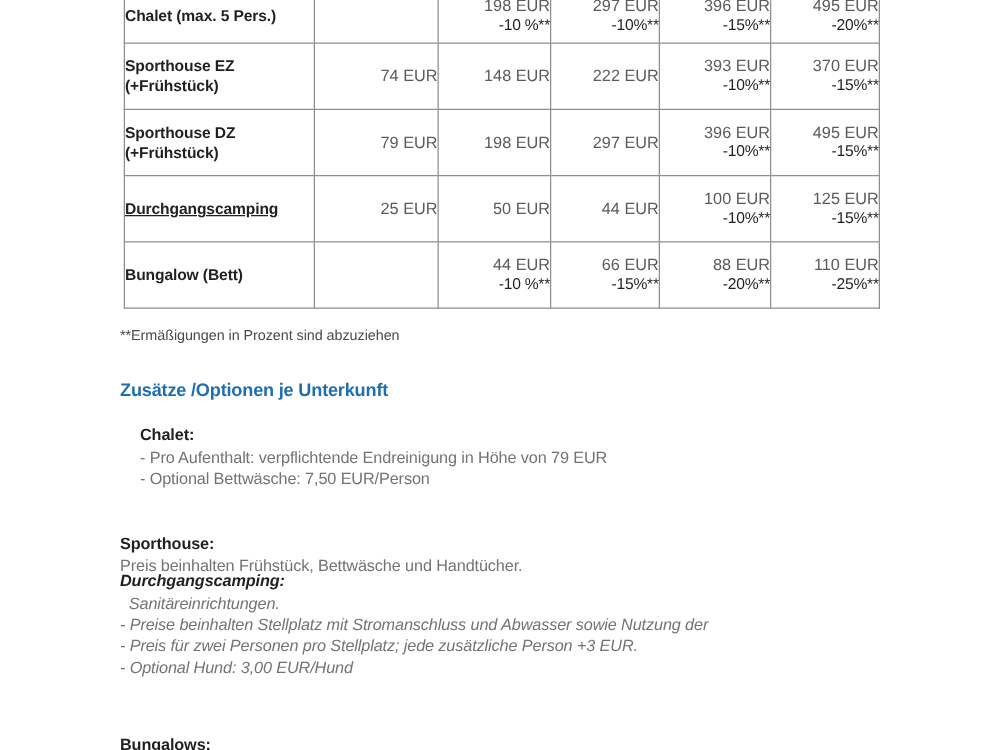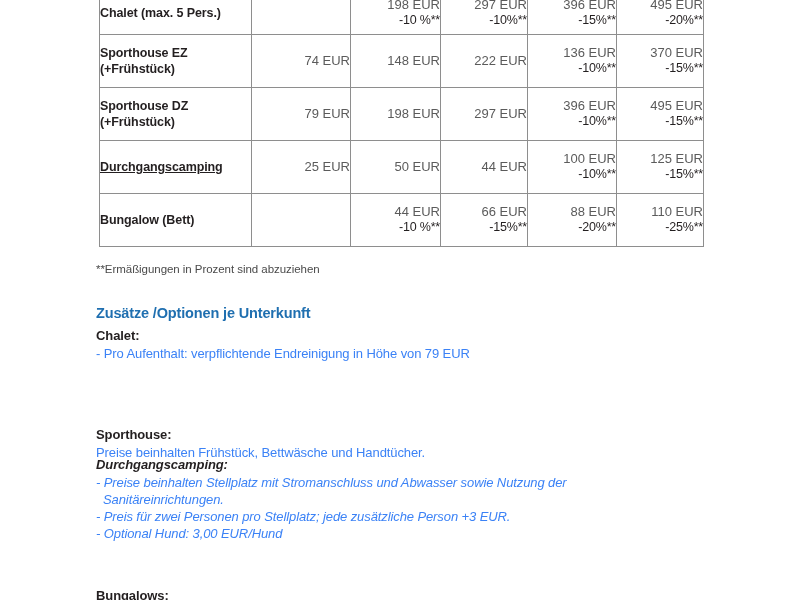--- a/index.html
+++ b/index.html
@@ -119,27 +119,27 @@
   }
   .opt-block .opt-title {
     font-size: 13px;
     font-weight: bold;
     color: #231f20;
     letter-spacing: -0.1px;
     margin: 0 0 2px 0;
   }
   .opt-block .opt-line {
     font-size: 13px;
-    color: #3b82f6;
+    color: #737373;
     line-height: 1.32;
     letter-spacing: -0.1px;
     white-space: pre;
   }
 
-  #block-chalet       { top: 328px; }
+  #block-chalet       { top: 340px; margin-left: 16px; }
   #block-sporthouse   { top: 427px; }
   #block-durchgang    { top: 457px; font-style: italic; }
   #block-bungalows    { top: 588px; }
 </style>
 </head>
 <body>
 
 <div class="page">
 
   <div class="price-table-wrap">
@@ -184,21 +184,21 @@
           </td>
           <td class="price-cell">
             <span class="price-amount">148 EUR</span>
             <span class="price-discount"></span>
           </td>
           <td class="price-cell">
             <span class="price-amount">222 EUR</span>
             <span class="price-discount"></span>
           </td>
           <td class="price-cell">
-            <span class="price-amount">136 EUR</span>
+            <span class="price-amount">393 EUR</span>
             <span class="price-discount">-10%**</span>
           </td>
           <td class="price-cell">
             <span class="price-amount">370 EUR</span>
             <span class="price-discount">-15%**</span>
           </td>
         </tr>
 
         <tr class="row-sporthouse-dz">
           <td class="name-cell" style="white-space: pre-line;">Sporthouse DZ
@@ -274,31 +274,32 @@
     </table>
   </div>
 
   <div class="footnote">**Ermäßigungen in Prozent sind abzuziehen</div>
 
   <div class="section-heading">Zusätze /Optionen je Unterkunft</div>
 
   <div class="opt-block" id="block-chalet">
     <div class="opt-title">Chalet:</div>
     <div class="opt-line">- Pro Aufenthalt: verpflichtende Endreinigung in Höhe von 79 EUR</div>
+    <div class="opt-line">- Optional Bettwäsche: 7,50 EUR/Person</div>
   </div>
 
   <div class="opt-block" id="block-sporthouse">
     <div class="opt-title">Sporthouse:</div>
-    <div class="opt-line">Preise beinhalten Frühstück, Bettwäsche und Handtücher.</div>
+    <div class="opt-line">Preis beinhalten Frühstück, Bettwäsche und Handtücher.</div>
   </div>
 
   <div class="opt-block" id="block-durchgang">
     <div class="opt-title">Durchgangscamping:</div>
+    <div class="opt-line">  Sanitäreinrichtungen.</div>
     <div class="opt-line">- Preise beinhalten Stellplatz mit Stromanschluss und Abwasser sowie Nutzung der</div>
-    <div class="opt-line">  Sanitäreinrichtungen.</div>
     <div class="opt-line">- Preis für zwei Personen pro Stellplatz; jede zusätzliche Person +3 EUR.</div>
     <div class="opt-line">- Optional Hund: 3,00 EUR/Hund</div>
   </div>
 
   <div class="opt-block" id="block-bungalows">
     <div class="opt-title">Bungalows:</div>
   </div>
 
 </div>
 

